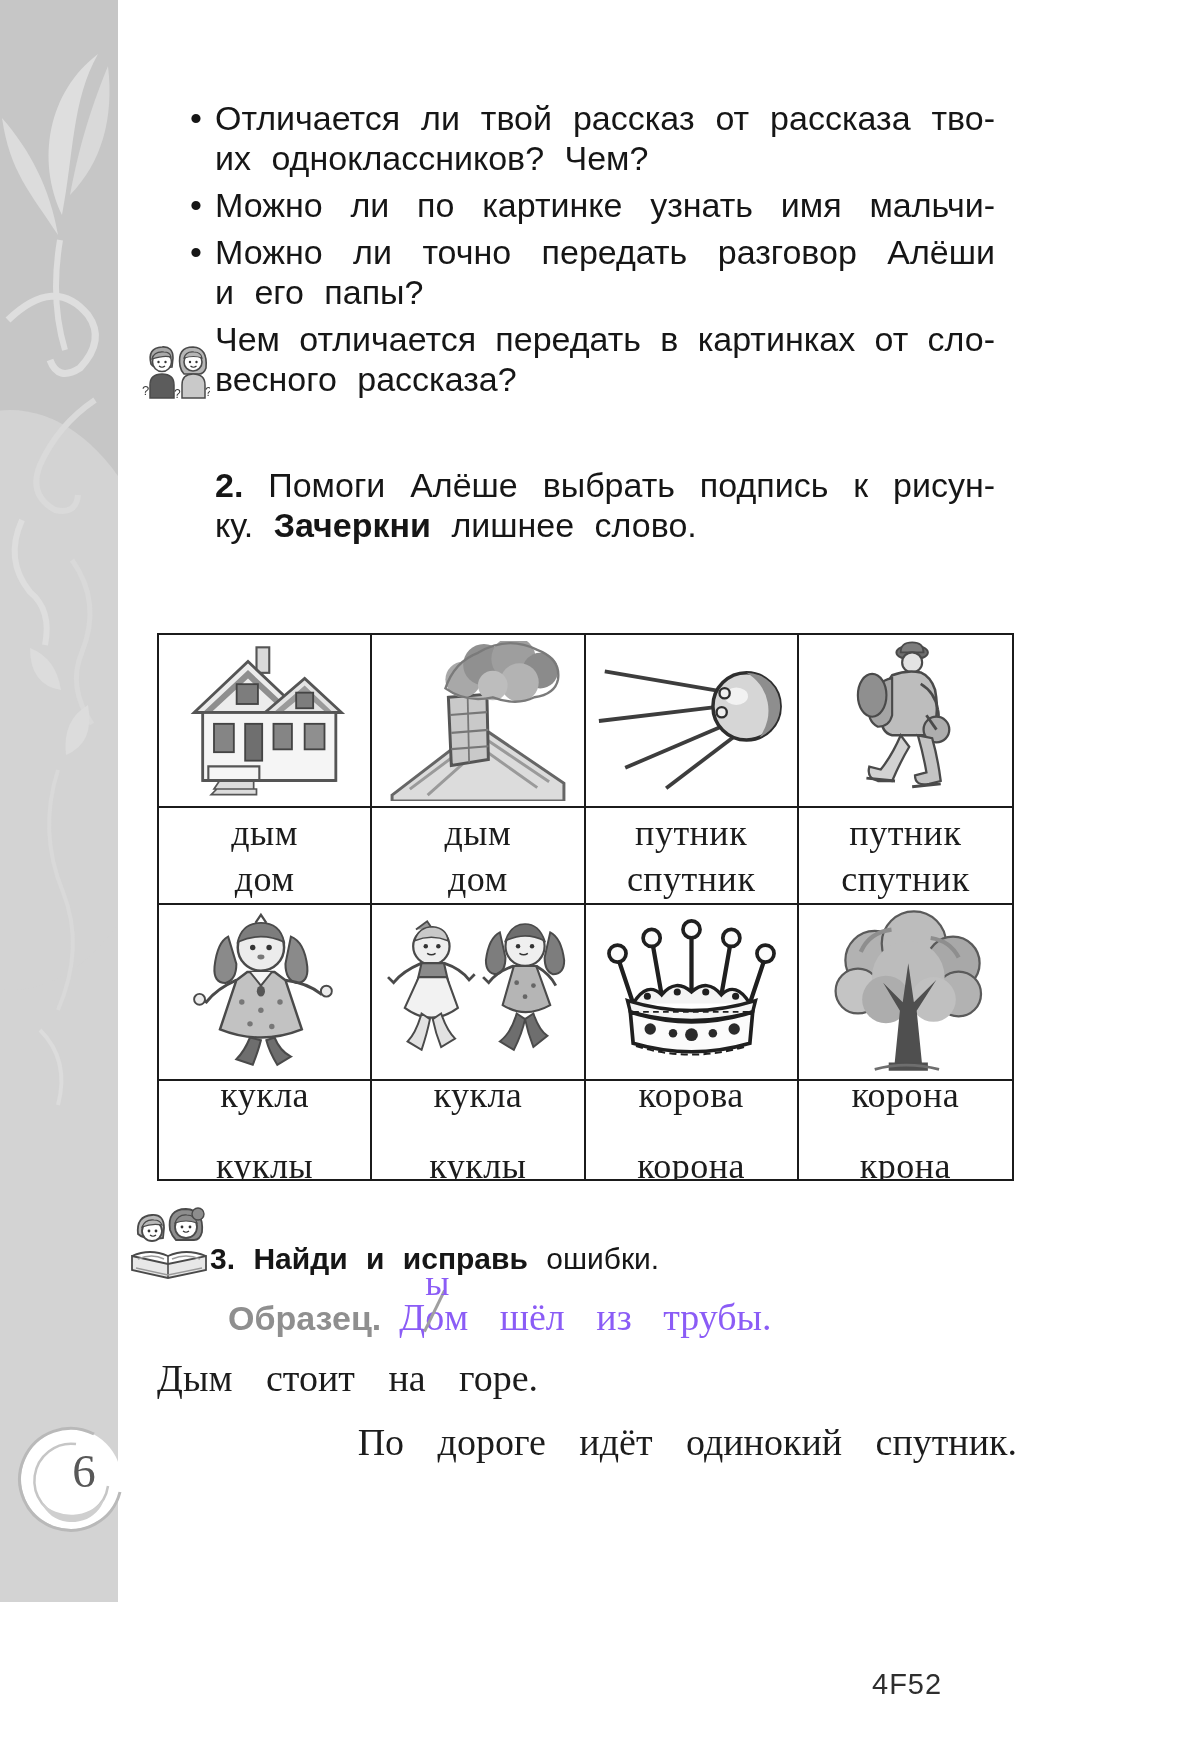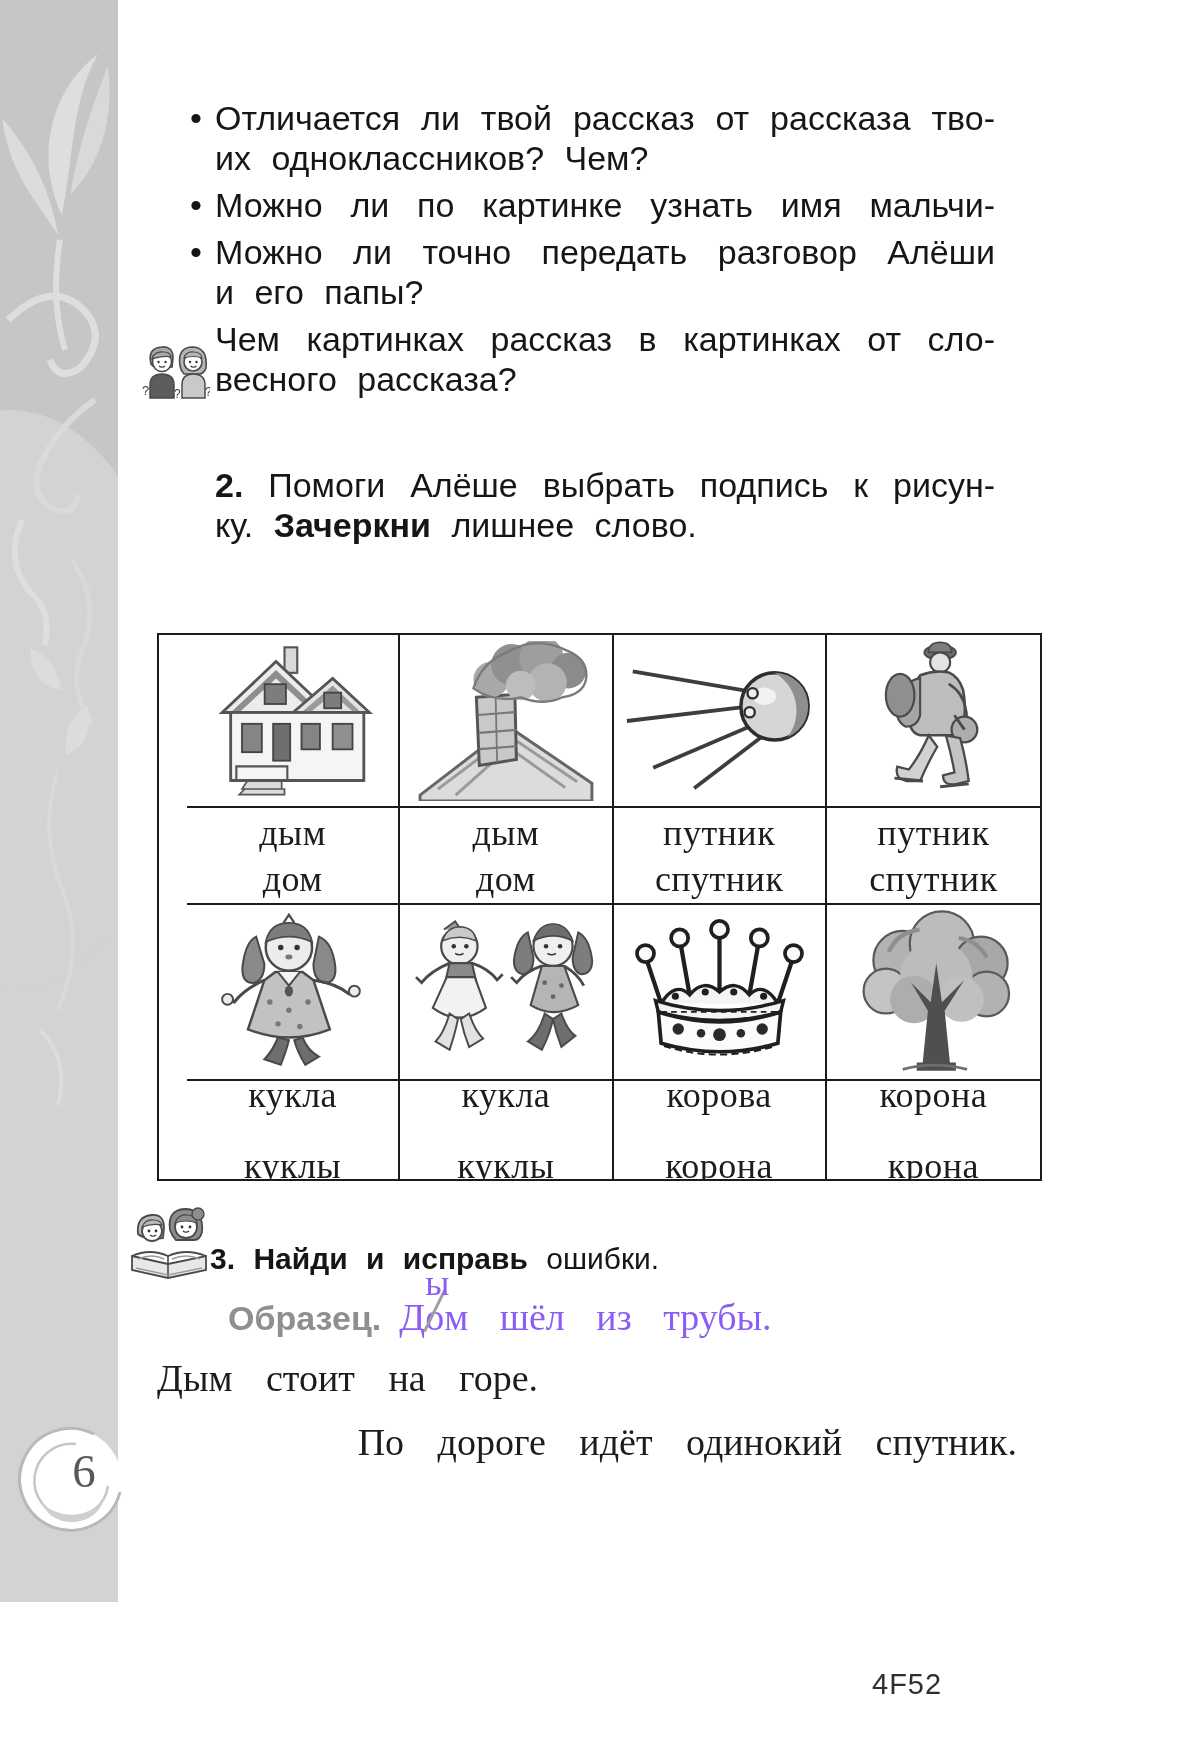--- a/index.html
+++ b/index.html
@@ -23,21 +23,21 @@
   .nl{word-spacing:11px;}
   .q-icon{position:absolute;left:-48px;top:24px;width:68px;height:58px;}
   
   .task2{position:absolute;left:215px;top:465px;width:780px;font-size:34px;line-height:40px;}
   .b{font-weight:bold;}
   
   .word-table{
     position:absolute;left:157px;top:633px;width:853px;
     display:grid;grid-template-columns:repeat(4,1fr);
     grid-template-rows:173px 97px 176px 98px;
-    border:2px solid #1b1b1b;background:#fff;padding-left:28px;
+    border:2px solid #1b1b1b;background:#fff;
   }
   .cell{border-right:2px solid #1b1b1b;border-bottom:2px solid #1b1b1b;
     display:flex;align-items:center;justify-content:center;overflow:hidden;}
   .cell.last-col{border-right:none;}
   .cell.last-row{border-bottom:none;gap:25px;}
   .cap-cell{flex-direction:column;font-family:"Liberation Serif",serif;font-size:36px;
     line-height:46px;letter-spacing:0.5px;color:#1c1c1c;}
   
   .task3-icon{position:absolute;left:124px;top:1204px;width:96px;height:78px;}
   .task3-head{position:absolute;left:210px;top:1238px;width:770px;font-size:30px;line-height:42px;word-spacing:10px;}
@@ -111,21 +111,21 @@
       <circle cx="51" cy="19" r="9" fill="#ffffff" stroke="#4a4a4a" stroke-width="1.6"></circle>
       <path d="M42,15 Q44,8 52,9 Q59,9 60,15 Q52,12 42,15 Z" fill="#b6b6b6" stroke="#4a4a4a" stroke-width="1.2"></path>
       <circle cx="48" cy="19" r="1.2" fill="#333"></circle>
         <circle cx="54.5" cy="19" r="1.2" fill="#333"></circle>
       <path d="M48.5,23 q3,2.5 6,0" stroke="#333" stroke-width="1.2" fill="none"></path>
       <path d="M40,42 Q40,31 51,31 Q63,31 63,42 L63,55 L40,55 Z" fill="#c9c9c9" stroke="#4a4a4a" stroke-width="1.5"></path>
       <text x="0" y="52" font-size="13" fill="#3d3d3d" font-family="Liberation Sans,sans-serif">?</text>
       <text x="32" y="55" font-size="12" fill="#3d3d3d" font-family="Liberation Sans,sans-serif">?</text>
       <text x="63" y="53" font-size="12" fill="#3d3d3d" font-family="Liberation Sans,sans-serif">?</text>
     </svg>
-    <div class="jl">Чем картинках рассказ в картинках от сло-</div>
+    <div class="jl">Чем отличается передать в картинках от сло-</div>
     <div class="nl">весного рассказа?</div>
   </div>
 </div>
 
 <div class="task2">
   <div class="jl">
     <span class="b">2.</span>
     <span>Помоги Алёше выбрать подпись к рисун-</span>
   </div>
   <div class="nl">

